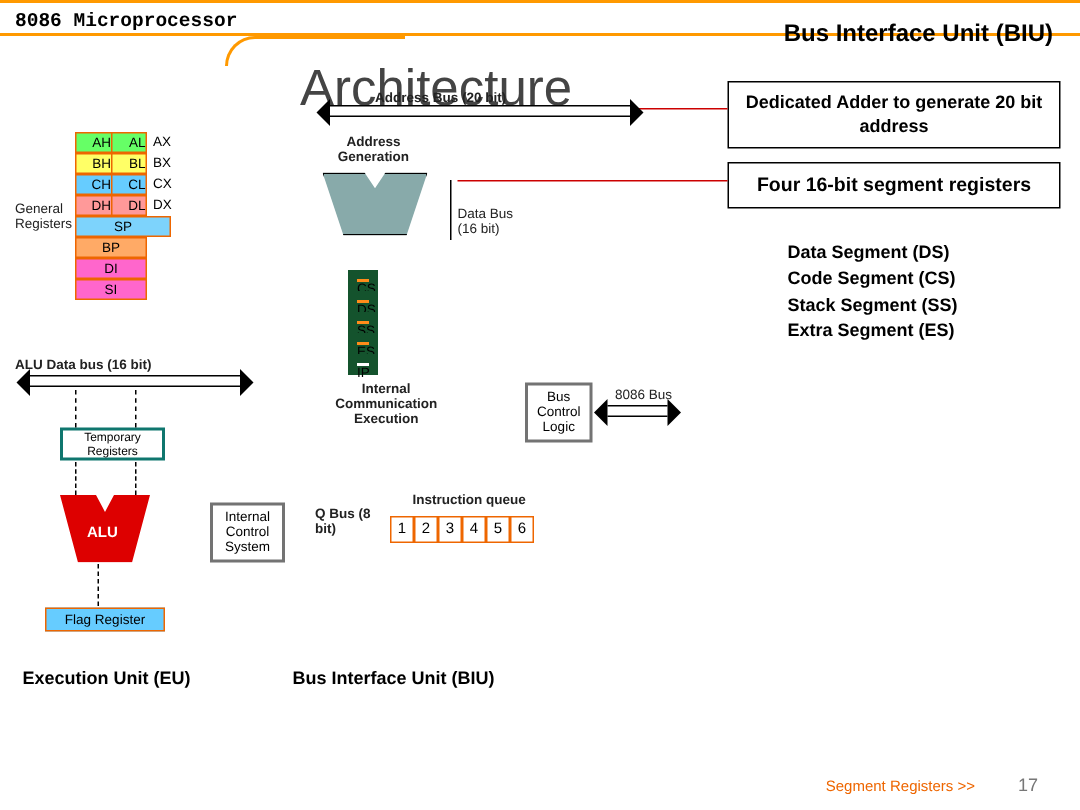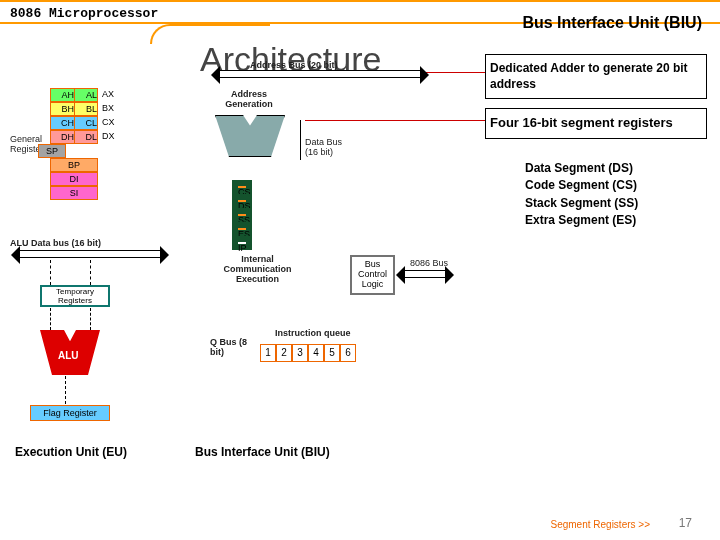--- a/index.html
+++ b/index.html
@@ -3,21 +3,21 @@
 <meta charset="utf-8">
 <style>
   *{box-sizing:border-box;margin:0;padding:0}
   body{width:720px;height:540px;background:#fff;font-family:Verdana,Geneva,sans-serif;position:relative;overflow:hidden}
   .topline{position:absolute;top:0;left:0;width:720px;height:2px;background:#f90}
   .hdrtxt{position:absolute;top:6px;left:10px;font-family:Liberation Mono, monospace;font-size:13px;font-weight:bold}
   .hdrbar{position:absolute;top:22px;left:0;width:720px;height:2px;background:#f90}
   .hdrcurve{position:absolute;top:24px;left:150px;width:120px;height:20px;border-top:2px solid #f90;border-left:2px solid #f90;border-radius:30px 0 0 0}
   .title-biu{position:absolute;top:14px;right:18px;font-size:16px;font-weight:bold}
   .secttitle{position:absolute;top:40px;left:200px;font-family:Liberation Sans, sans-serif;font-size:34px;color:#444}
-  .box{border:1px solid #000;position:absolute;background:#fff;font-size:12px;font-weight:bold;text-align:left;padding:6px 4px;line-height:1.3}
+  .box{border:1px solid #000;position:absolute;background:#fff;font-size:12px;font-weight:bold;text-align:center;padding:6px 4px;line-height:1.3}
   .box.adder{top:54px;left:485px;width:222px}
   .box.segreg{top:108px;left:485px;width:222px;font-size:13px}
   .seglist{position:absolute;top:160px;left:525px;width:180px;font-size:12px;font-weight:bold;line-height:1.45;color:#000}
   .footer-l{position:absolute;bottom:10px;right:70px;font-size:10px;color:#e60}
   .footer-r{position:absolute;bottom:10px;right:28px;font-size:12px;color:#777}
   
   .diag{position:absolute;top:60px;left:10px;width:470px;height:440px;font-size:9px}
   .lbl{position:absolute;font-size:9px;color:#222;white-space:nowrap}
   .reg{position:absolute;border:1px solid #e60;height:14px;font-size:9px;text-align:center;line-height:12px;background:#fff}
   .pair{position:absolute}
@@ -81,21 +81,21 @@
       <div style="background:#6cf">CH</div>
       <div style="background:#6cf">CL</div>
     </div>
   <span class="rx" style="top:57px;left:92px">CX</span>
   <div class="pair" style="top:70px;left:40px">
       <div style="background:#f99">DH</div>
       <div style="background:#f99">DL</div>
     </div>
   <span class="rx" style="top:71px;left:92px">DX</span>
 
-  <div class="reg" style="top:84px;left:28px;width:28px;background:#a3a3a3">SP</div>
+  <div class="reg" style="top:84px;left:40px;width:64px;background:#7dd3fc">SP</div>
   <div class="reg" style="top:98px;left:40px;width:48px;background:#fa6">BP</div>
   <div class="reg" style="top:112px;left:40px;width:48px;background:#f6c">DI</div>
   <div class="reg" style="top:126px;left:40px;width:48px;background:#f6c">SI</div>
 
   <div class="lbl" style="top:30px;left:210px;font-weight:bold;width:58px;white-space:normal;text-align:center;line-height:1.1">Address Generation</div>
   <div class="addrgen" style="top:55px;left:205px"></div>
 
   <div class="lbl" style="top:78px;left:295px;width:50px;white-space:normal;line-height:1.1">Data Bus (16 bit)</div>
   <div class="vline" style="top:60px;left:290px;height:40px"></div>
 
@@ -112,20 +112,21 @@
   <div class="lbl" style="top:198px;left:400px">8086 Bus</div>
 
   <div class="lbl" style="top:178px;left:0;font-weight:bold">ALU Data bus (16 bit)</div>
   <div class="busarrow" style="top:190px;left:10px;width:140px"></div>
 
   <div class="temp" style="top:225px;left:30px">Temporary Registers</div>
 
   <div class="alubox" style="top:270px;left:30px"></div>
   <div class="lbl" style="top:290px;left:48px;color:#fff;font-weight:bold;font-size:10px">ALU</div>
 
+  <div class="block" style="top:275px;left:130px;width:50px">Internal Control System</div>
 
   <div class="lbl" style="top:278px;left:200px;width:40px;white-space:normal;line-height:1.1;font-weight:bold">Q Bus (8 bit)</div>
   <div class="lbl" style="top:268px;left:265px;font-weight:bold">Instruction queue</div>
 
   <div class="queue" style="top:284px;left:250px;width:16px">1</div>
   <div class="queue" style="top:284px;left:266px;width:16px">2</div>
   <div class="queue" style="top:284px;left:282px;width:16px">3</div>
   <div class="queue" style="top:284px;left:298px;width:16px">4</div>
   <div class="queue" style="top:284px;left:314px;width:16px">5</div>
   <div class="queue" style="top:284px;left:330px;width:16px">6</div>

